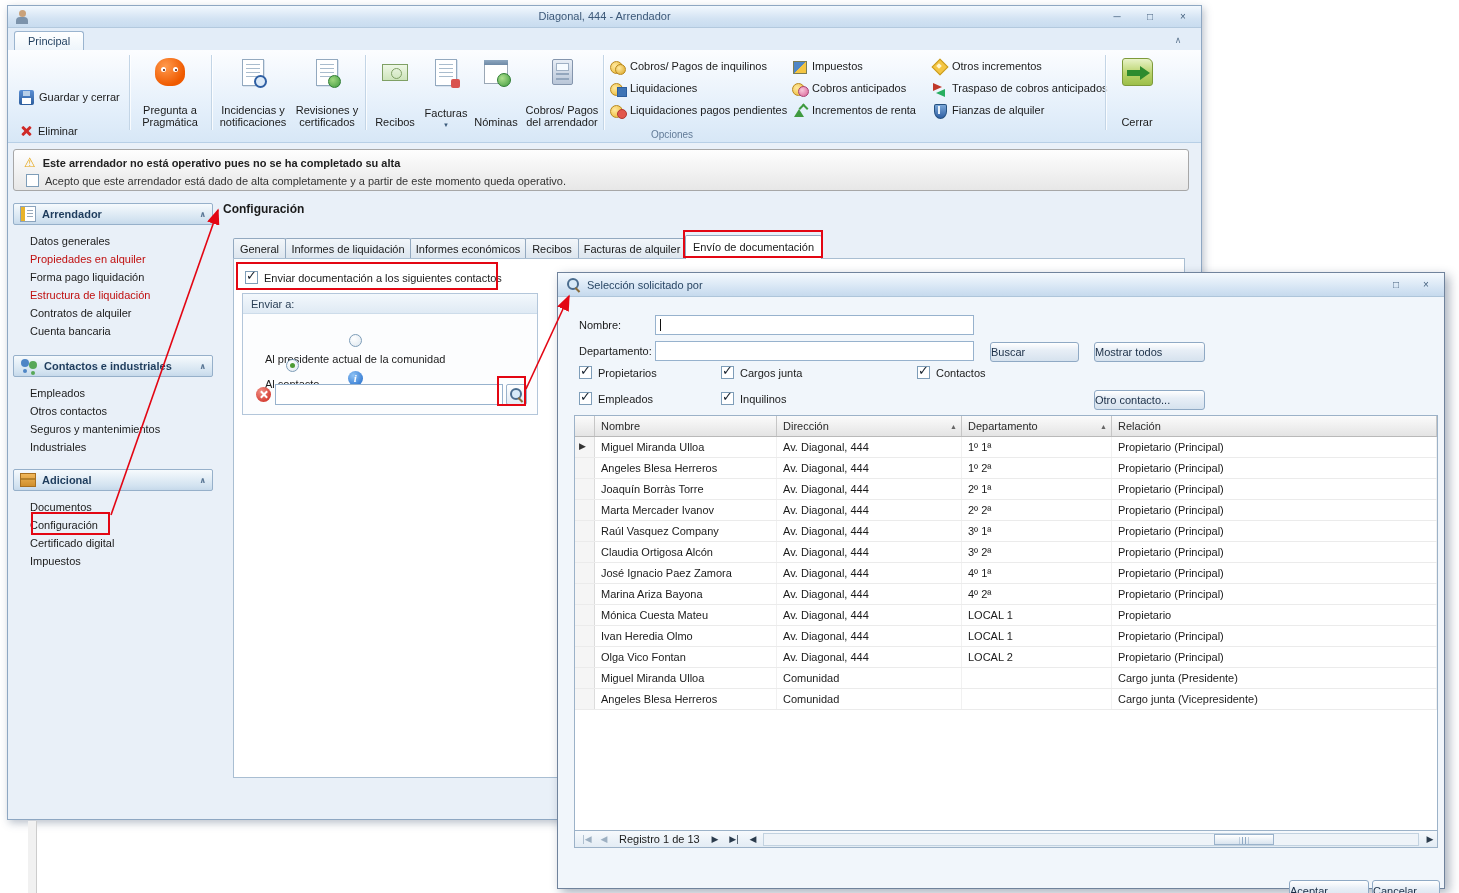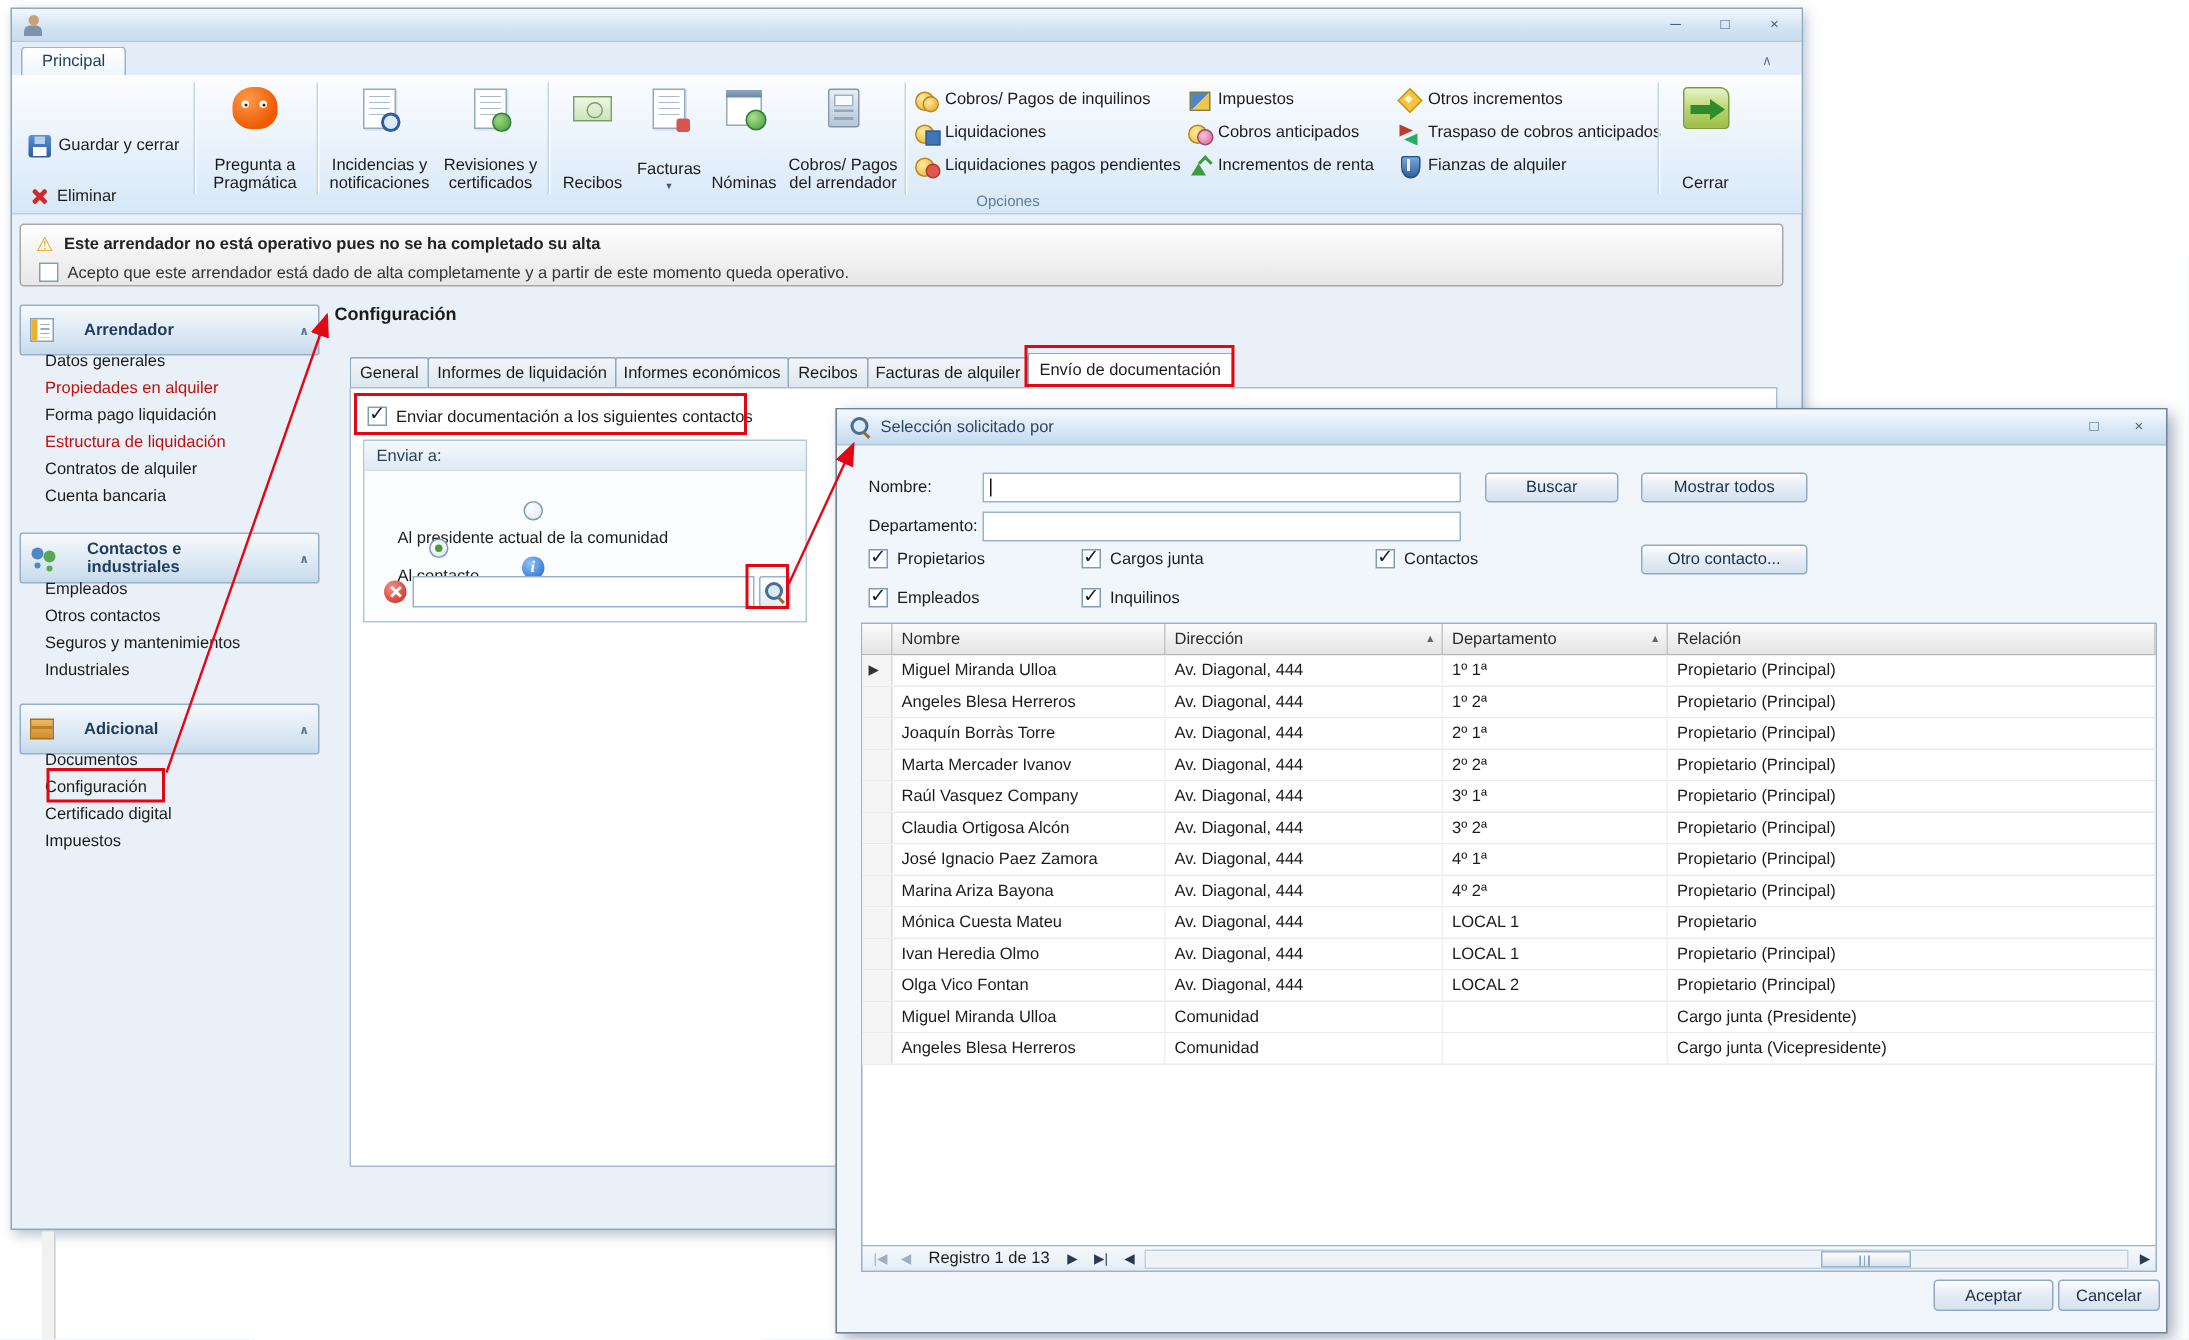--- a/index.html
+++ b/index.html
@@ -125,21 +125,21 @@
 
 
 .warning{position:absolute;border:1px solid #a7a7a7;border-radius:3px;background:linear-gradient(#fefefe,#e7e7e7);padding:5px 10px;}
 .warn-glyph{color:#e5a410;font-size:13px;font-weight:bold;margin-right:7px;}
 .w-line1{font-weight:bold;color:#222;display:flex;align-items:center;}
 .w-line2{margin-top:4px;display:flex;align-items:center;gap:6px;padding-left:2px;color:#333;}
 
 
 .sb-header{position:absolute;left:5px;width:200px;height:22px;
   background:linear-gradient(#f6fafd,#d2e2f0 80%,#c6d9ea);border:1px solid #96b0ca;border-radius:2px;
-  display:flex;align-items:center;gap:20px;padding:16px 6px;color:#1e3c5c;font-weight:bold;cursor:pointer;}
+  display:flex;align-items:center;gap:6px;padding:4px 6px;color:#1e3c5c;font-weight:bold;cursor:pointer;}
 .sb-chev{margin-left:auto;color:#5a7795;font-size:8px;}
 .sb-items{position:absolute;left:22px;width:185px;}
 .sb-item{height:18px;line-height:18px;cursor:pointer;color:#1b1b1b;white-space:nowrap;}
 .sb-item.red{color:#c00f0f;}
 
 
 .content-title{position:absolute;font-weight:bold;font-size:12px;color:#1b1b1b;}
 .tabs{position:absolute;display:flex;align-items:flex-end;height:24px;}
 .tab{height:21px;line-height:20px;text-align:center;border:1px solid #93a9c0;border-bottom:none;
   background:linear-gradient(#f2f6fa,#dce5ee);margin-right:-1px;border-radius:2px 2px 0 0;
@@ -160,22 +160,22 @@
 
 
 .dialog{position:absolute;left:557px;top:272px;width:888px;height:617px;background:#7dd3fc;
   border:1px solid #70839c;box-shadow:4px 4px 10px rgba(40,60,90,.4);z-index:20;}
 .dlg-titlebar{position:absolute;left:0;top:0;width:100%;height:24px;
   background:linear-gradient(#f4f9fe,#d3e3f3 70%,#c6daed);border-bottom:1px solid #aec5da;
   display:flex;align-items:center;padding:0 8px;gap:6px;color:#2a4765;}
 .dlg-btns{margin-left:auto;display:flex;gap:10px;color:#44607e;}
 .dlg-body{position:absolute;left:0;top:24px;right:0;bottom:0;background:#f1f6fb;}
 .dlg-label{position:absolute;color:#1b1b1b;}
-.btn{position:absolute;display:flex;align-items:center;justify-content:center;
-  background:linear-gradient(#ffffff,#e7eef6 40%,#d6e2ee);border:1px solid #8fa9c4;border-radius:3px;color:#1b2f47;cursor:pointer;}
+.btn{position:absolute;display:flex;align-items:center;
+  background:linear-gradient(#ffffff,#e7eef6 40%,#d6e2ee);border:1px solid #8fa9c4;border-radius:3px;color:#1b2f47;cursor:pointer;margin-top:27px;}
 .dlg-cb{position:absolute;display:flex;align-items:center;gap:6px;}
 
 .grid{position:absolute;background:#fff;border:1px solid #9cb2c8;}
 .grid-header{display:flex;height:21px;background:linear-gradient(#fbfbfb,#e4e4e4);border-bottom:1px solid #b9b9b9;color:#2b2b2b;}
 .gh{padding:4px 6px;border-right:1px solid #c6c6c6;position:relative;white-space:nowrap;overflow:hidden;}
 .gh .sort{position:absolute;right:4px;top:7px;font-size:7px;color:#666;}
 .grid-row{display:flex;height:21px;border-bottom:1px solid #ebebeb;background:#fff;cursor:pointer;}
 .gc{padding:4px 6px;border-right:1px solid #f1f1f1;white-space:nowrap;overflow:hidden;}
 .c0{width:20px;flex:none;padding:2px 2px;} .c1{width:182px;flex:none;} .c2{width:185px;flex:none;}
 .c3{width:150px;flex:none;} .c4{flex:1;}
@@ -197,20 +197,21 @@
 .arrows{position:absolute;left:0;top:0;width:1459px;height:893px;pointer-events:none;z-index:59;}
 .artifact{position:absolute;left:28px;top:821px;width:9px;height:72px;background:#f1f1f1;border-right:1px solid #cccccc;}
 </style>
 </head>
 <body>
 
 <div class="main-window">
 
   <div class="titlebar">
     <span class="app-icon"></span>
+    <span class="tb-title">Diagonal, 444 - Arrendador</span>
     <span class="win-btns">
       <span class="win-btn">─</span>
       <span class="win-btn">□</span>
       <span class="win-btn">×</span>
     </span>
   </div>
 
   <div class="ribbon-tabrow">
     <span class="ribbon-tab">Principal</span>
     <span class="ribbon-collapse">∧</span>

